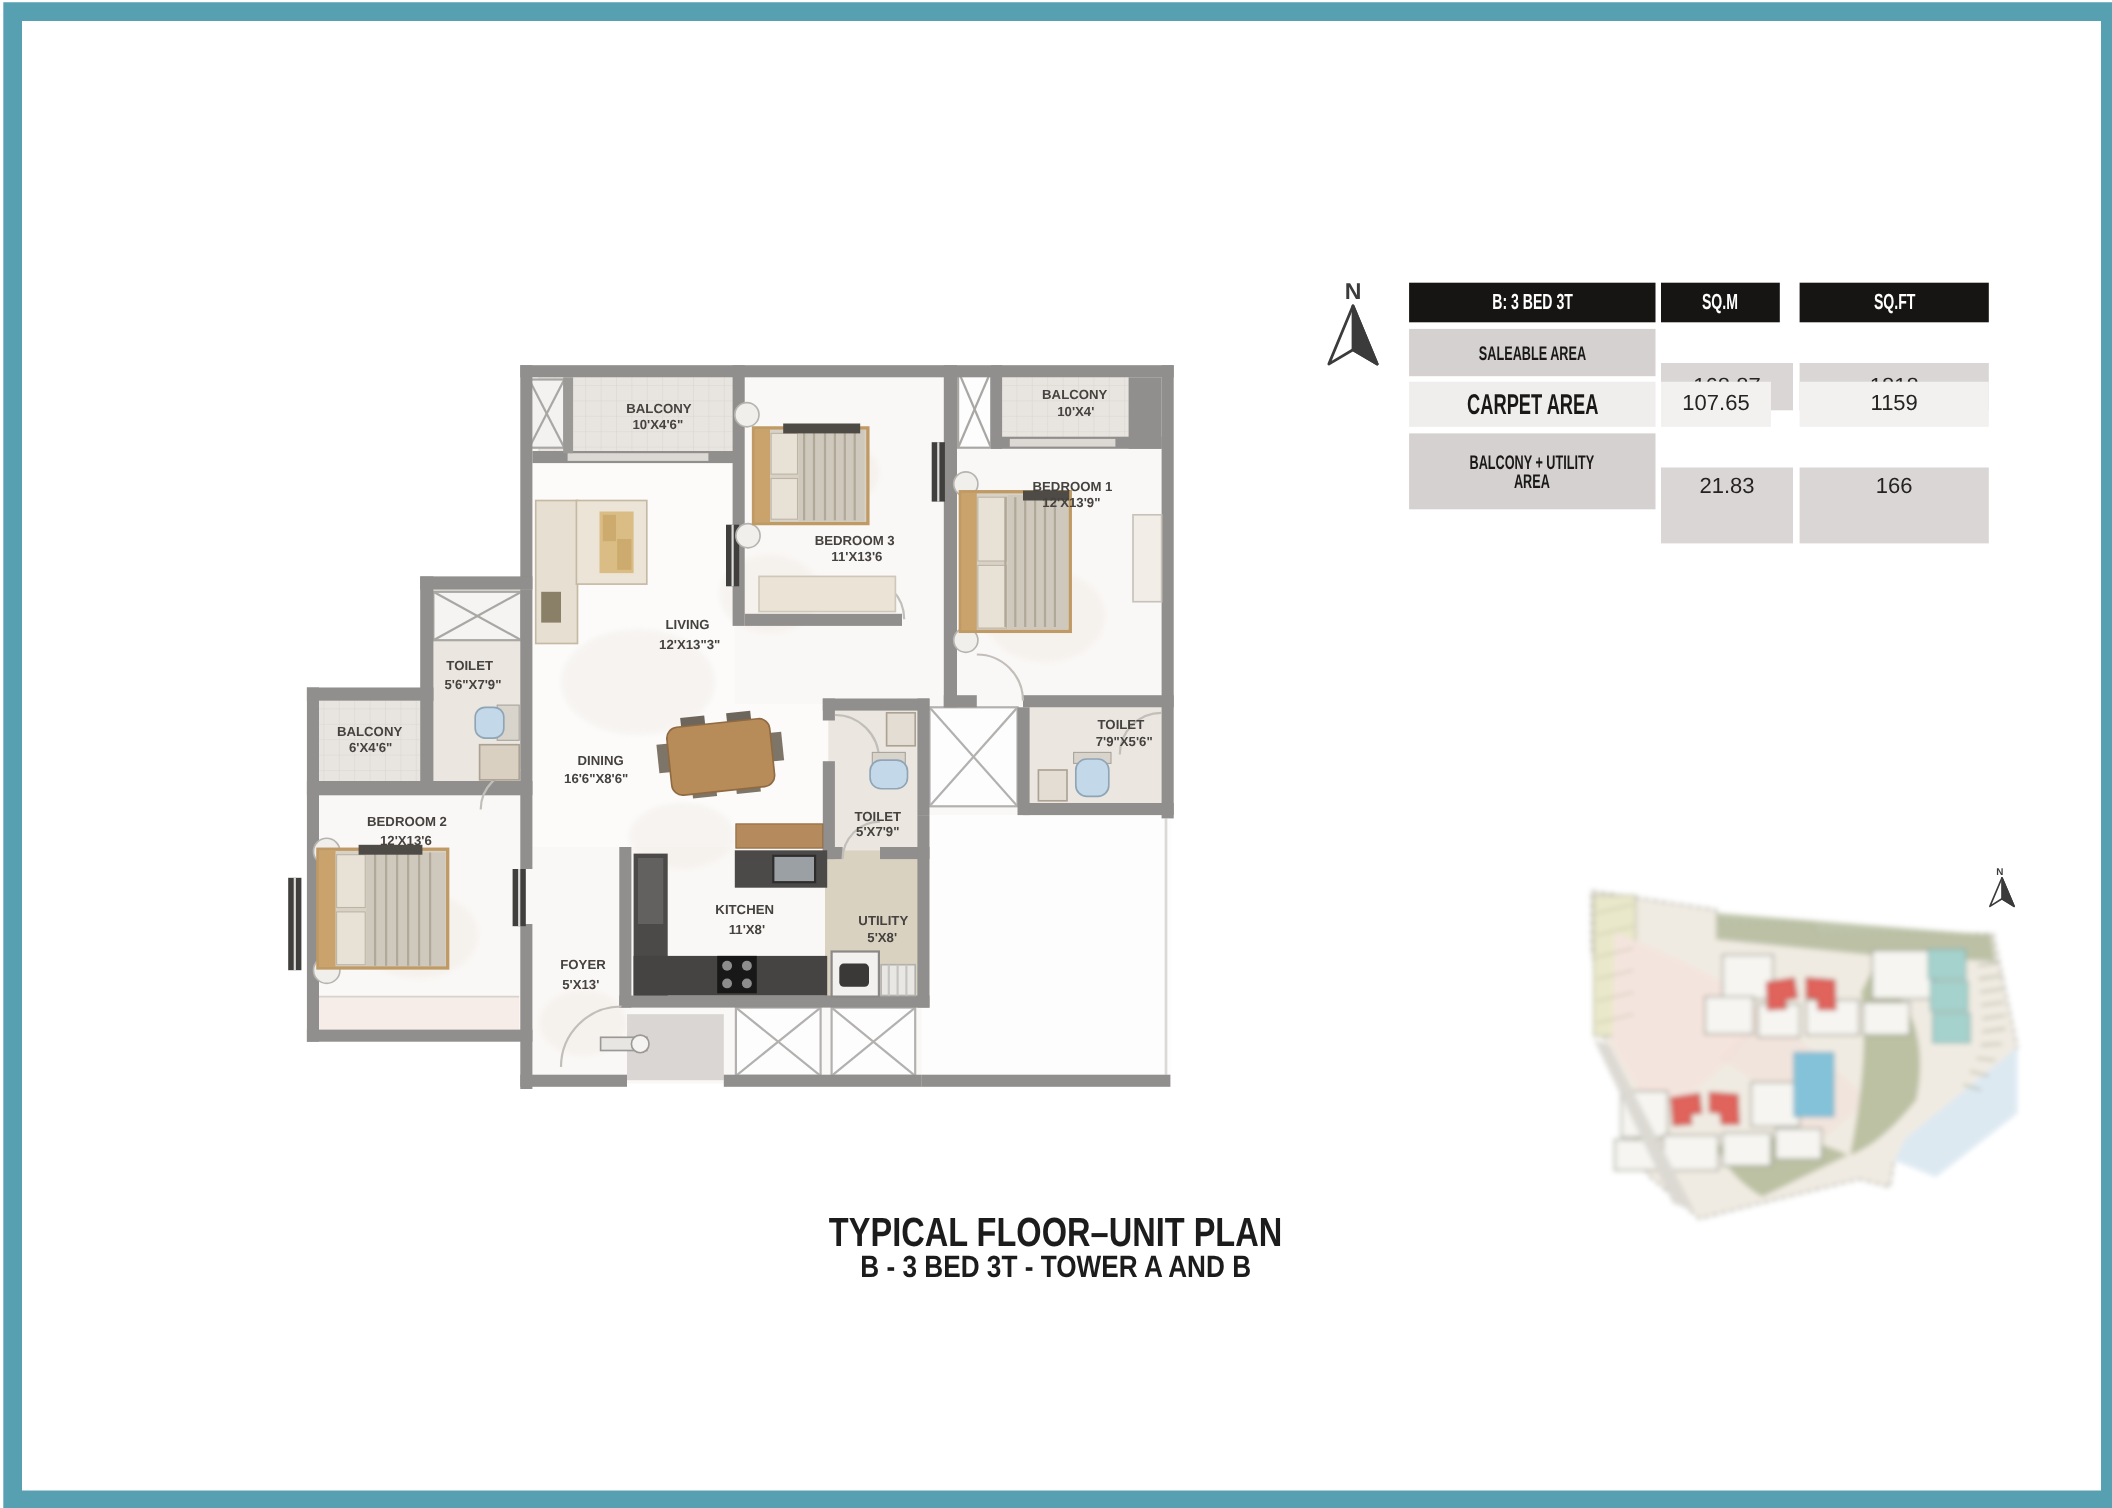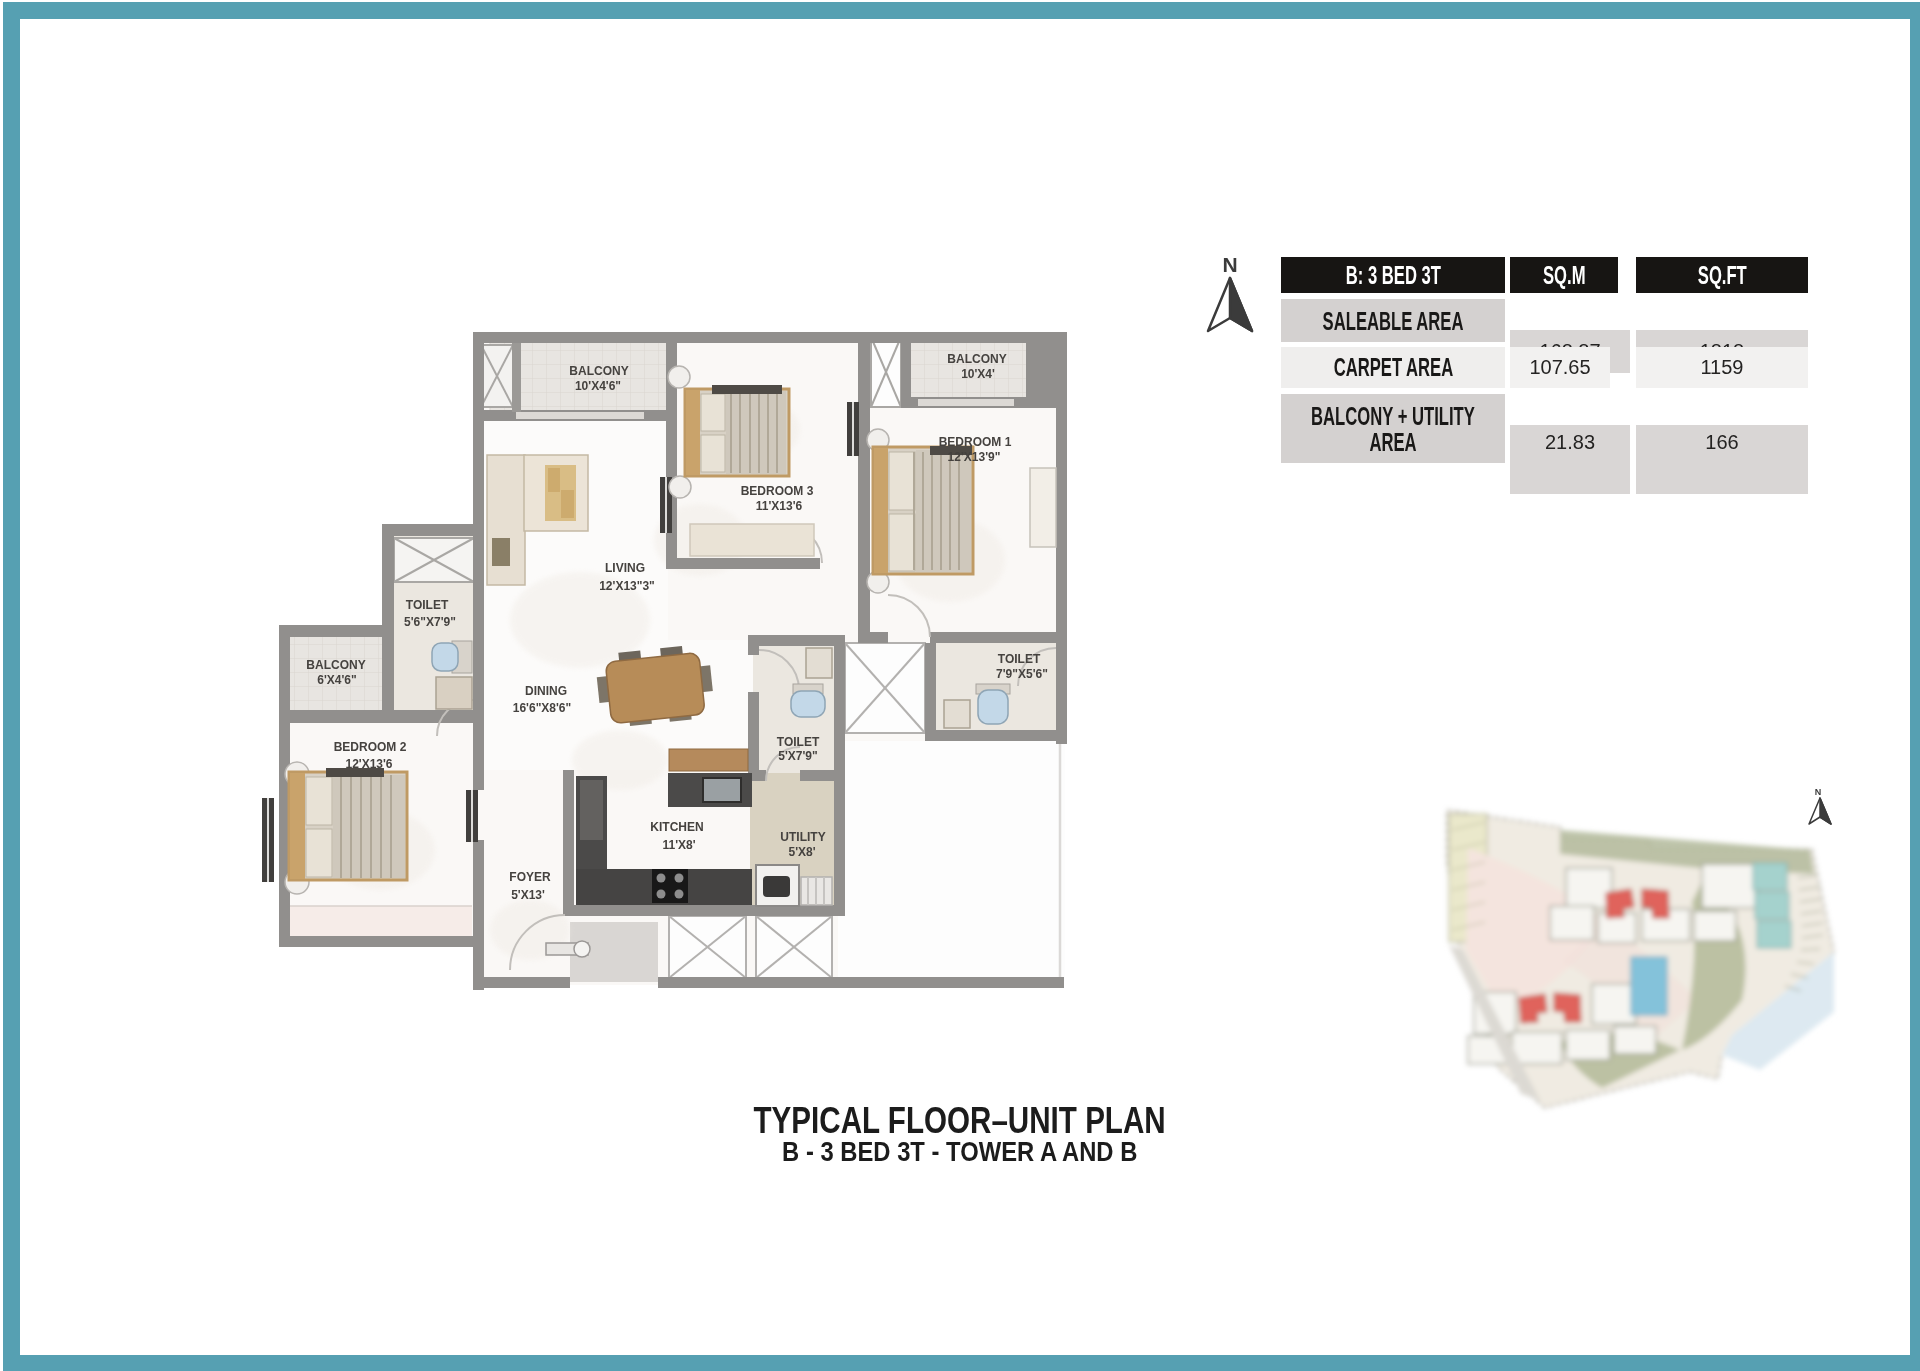--- a/index.html
+++ b/index.html
@@ -2,22 +2,22 @@
 <html><head>
 <meta charset="utf-8">
 <style>
   html,body{margin:0;padding:0;background:#ffffff;}
   #page{position:relative;width:1920px;height:1371px;background:#ffffff;overflow:hidden;
         font-family:"Liberation Sans", sans-serif;}
   #frame{position:absolute;left:3px;top:2px;right:0;bottom:0;
          border-style:solid;border-color:#56a0b2;border-width:17px 10px 16px 17px;}
   .cell{position:absolute;display:flex;align-items:center;justify-content:center;
         font-family:"Liberation Sans", sans-serif;}
-  .hdr{background:#171513;color:#ffffff;font-weight:bold;font-size:26px;}
-  .lblc{background:#d4d1d0;color:#191817;font-weight:bold;font-size:26px;text-align:center;line-height:1.0;}
+  .hdr{background:#171513;color:#ffffff;font-weight:bold;font-size:20px;}
+  .lblc{background:#d4d1d0;color:#191817;font-weight:bold;font-size:18px;text-align:center;line-height:1.0;}
   .valc{background:#d9d6d5;color:#242322;font-size:20px;margin-top:31px;}
   .lblc2{background:#efeeed;color:#191817;font-weight:bold;font-size:26px;}
   .valc2{background:#f2f1f0;color:#242322;font-size:20px;}
   .sq{display:inline-block;transform:scaleX(0.64);white-space:nowrap;}
   #title1{position:absolute;left:0;top:1100px;width:1920px;text-align:center;
           font-size:37px;font-weight:bold;color:#1c1c1c;letter-spacing:0px;
           transform:scaleX(0.80);transform-origin:958px 0;}
   #title2{position:absolute;left:0;top:1136px;width:1920px;text-align:center;
           font-size:28px;font-weight:bold;color:#1c1c1c;letter-spacing:0px;
           transform:scaleX(0.85);transform-origin:958px 0;}

